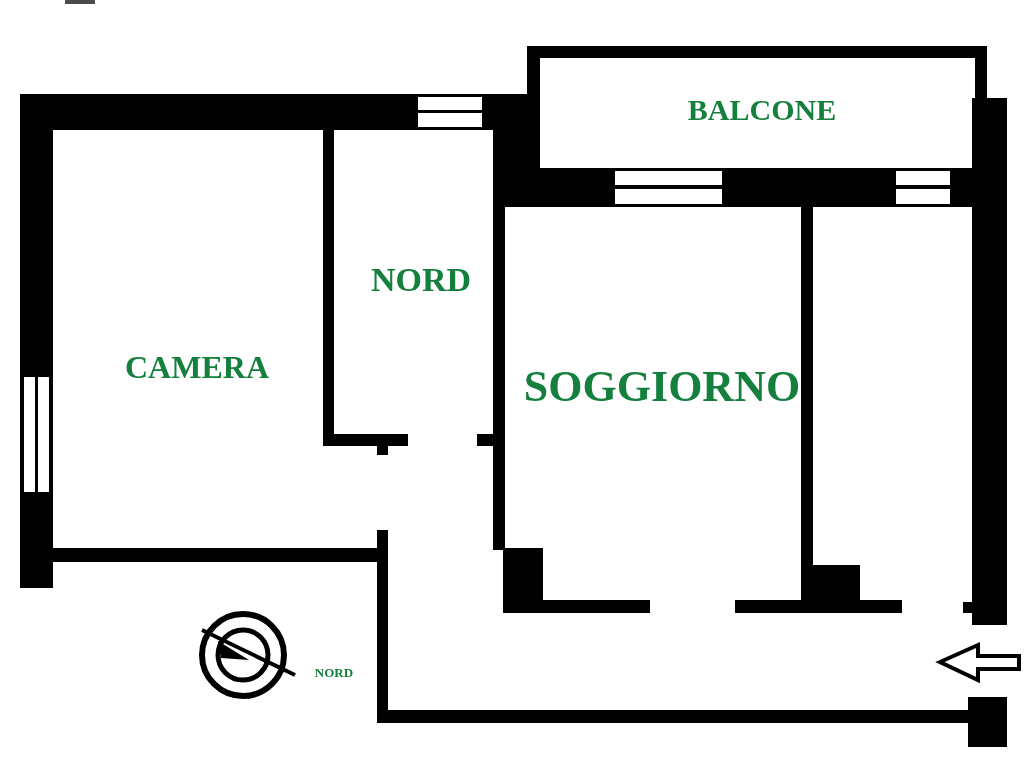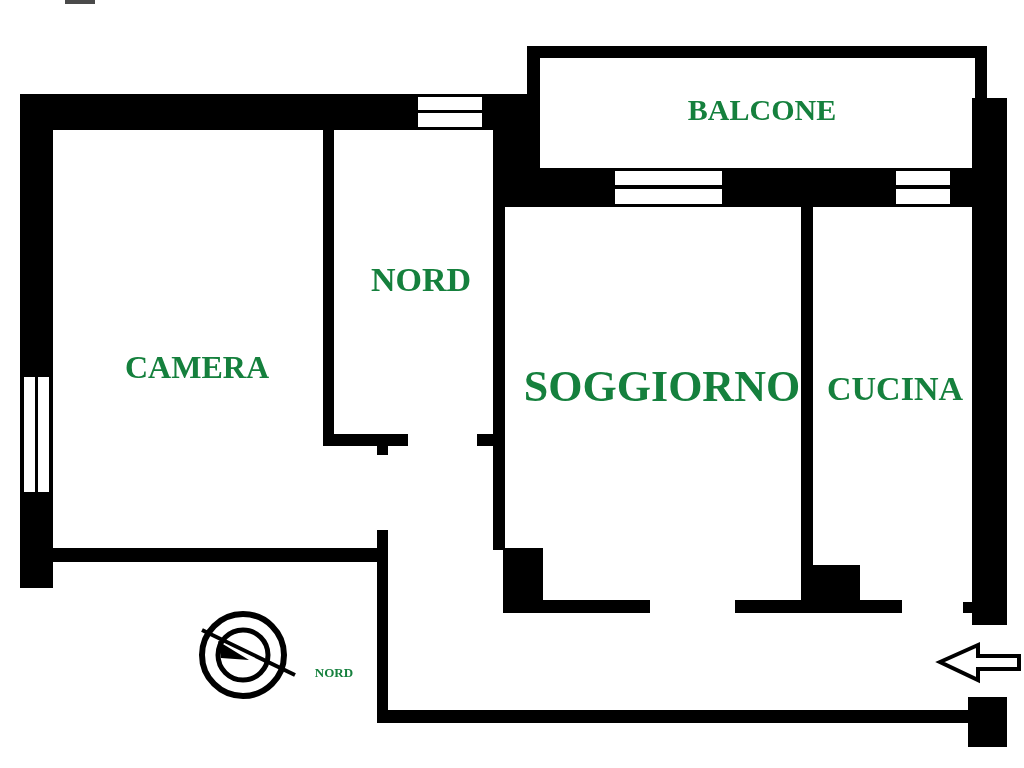--- a/index.html
+++ b/index.html
@@ -63,21 +63,20 @@
   <div class="w" style="left:503px;top:548px;width:40px;height:65px;"></div>
   <div class="w" style="left:503px;top:600px;width:147px;height:13px;"></div>
   <div class="w" style="left:735px;top:600px;width:167px;height:13px;"></div>
   <div class="w" style="left:801px;top:207px;width:12px;height:406px;"></div>
   <div class="w" style="left:810px;top:565px;width:50px;height:48px;"></div>
 
   <div class="room-label lbl-camera">CAMERA</div>
   <div class="room-label lbl-bagno">NORD</div>
   <div class="room-label lbl-balcone">BALCONE</div>
   <div class="room-label lbl-soggiorno">SOGGIORNO</div>
-  <div class="room-label lbl-cucina">CUCINA</div>
 
   <svg style="left:185px;top:605px;" width="120" height="100" viewBox="0 0 120 100">
     <circle cx="58" cy="50" r="41" fill="none" stroke="#000000" stroke-width="6"></circle>
     <circle cx="58" cy="50" r="25" fill="none" stroke="#000000" stroke-width="5"></circle>
     <line x1="17" y1="25" x2="110" y2="70" stroke="#000000" stroke-width="4"></line>
     <polygon points="33,36 36,53 64,55" fill="#000000"></polygon>
   </svg>
   <div class="room-label lbl-nord">NORD</div>
 
   <svg style="left:933px;top:638px;" width="92" height="48" viewBox="0 0 92 48">

